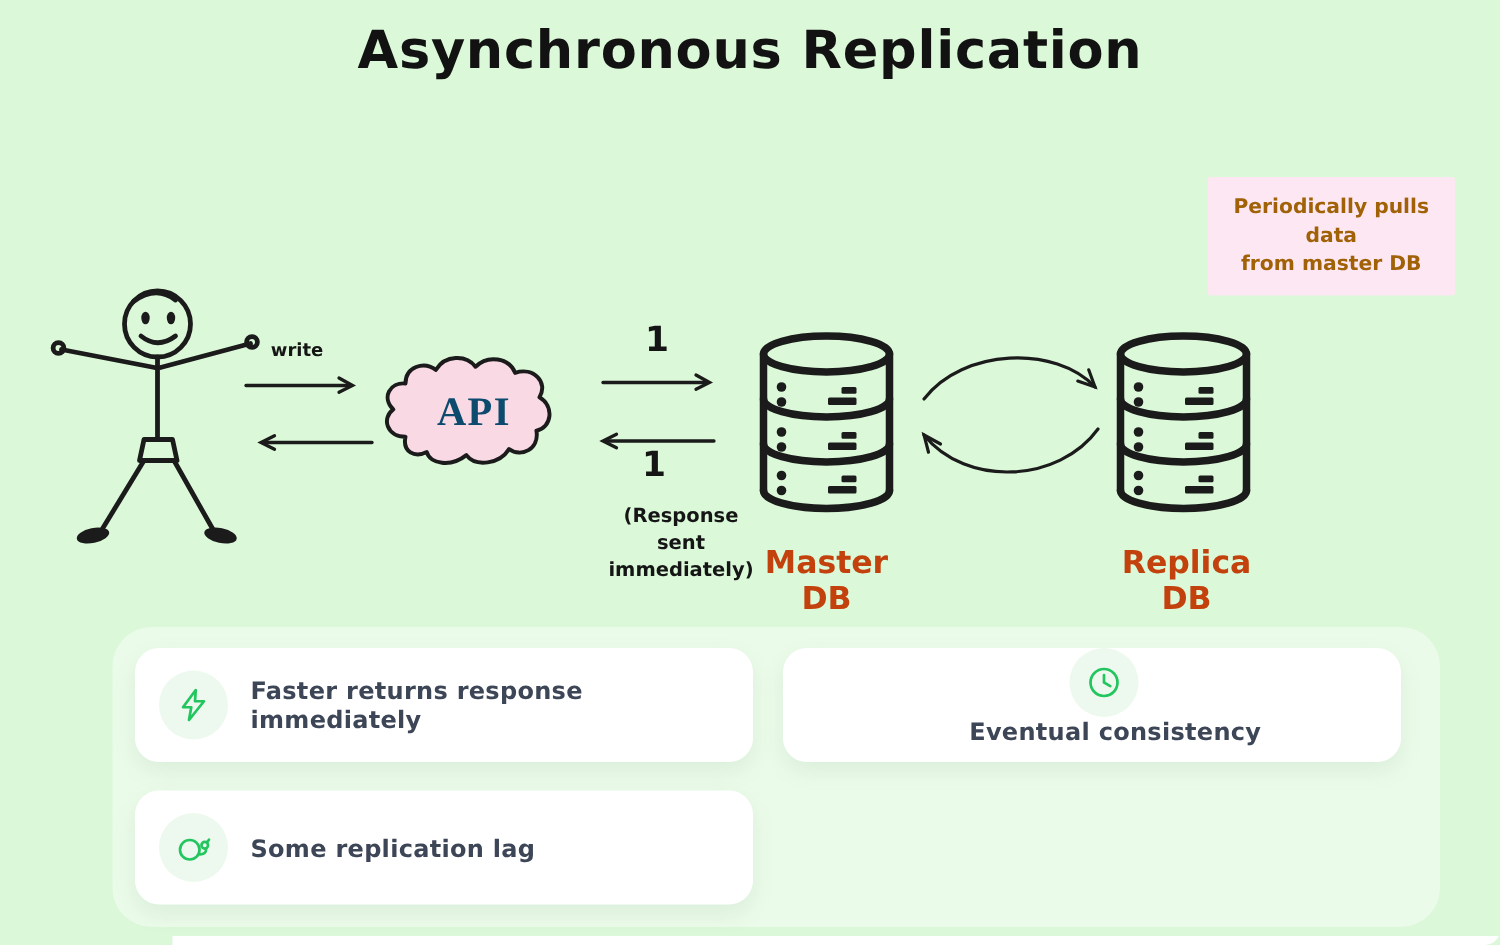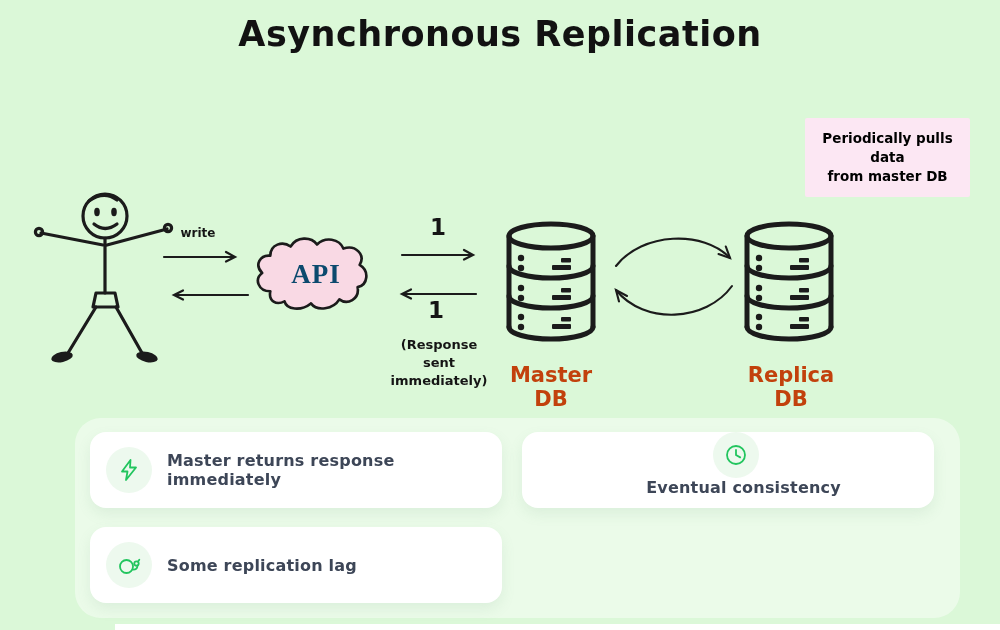--- a/index.html
+++ b/index.html
@@ -1,33 +1,33 @@
 <!DOCTYPE html>
 <html><head>
 <meta charset="utf-8">
 <style>
   html,body{margin:0;padding:0;}
   body{font-family:"DejaVu Sans","Liberation Sans",sans-serif;background:#dbf8d8;}
-  .stage{position:relative;width:1000px;height:630px;background:#dbf8d8;overflow:hidden;}
+  .stage{position:relative;width:1000px;height:630px;background:#dbf8d8;overflow:hidden;border-radius:10px;}
 
   .abs{position:absolute;}
 
   .page-title{left:0;right:0;top:14px;text-align:center;font-size:35px;font-weight:800;
     color:#121212;letter-spacing:.5px;}
 
   .note{left:805px;top:118px;width:165px;height:79px;background:#fce7f3;border-radius:2px;
     display:flex;flex-direction:column;align-items:center;justify-content:center;
-    font-size:13.5px;font-weight:700;color:#000000;line-height:19px;text-align:center;}
+    font-size:13.5px;font-weight:700;color:#a16207;line-height:19px;text-align:center;}
 
   .hand-label{font-weight:700;color:#151515;text-align:center;}
   .write-label{left:165px;top:226px;width:66px;font-size:12px;text-align:center;}
   .step-label{font-size:23px;}
   .step-1{left:400px;top:214px;width:76px;}
   .step-2{left:398px;top:297px;width:76px;}
-  .resp-note{left:383px;top:336px;width:112px;font-size:13px;line-height:18px;}
+  .resp-note{left:398px;top:336px;width:112px;font-size:13px;line-height:18px;}
 
   .db-label{font-size:21px;font-weight:800;color:#c2410c;text-align:center;}
   .master-label{left:492px;top:363px;width:118px;}
   .replica-label{left:730px;top:363px;width:122px;}
 
   .cloud-wrap{left:250px;top:228px;width:132px;height:97px;}
   .cloud-wrap svg{position:absolute;inset:0;}
   .cloud-text{position:absolute;inset:0;display:flex;align-items:center;justify-content:center;
     font-family:Liberation Serif, serif;font-size:27px;font-weight:800;
     color:#0c4a6e;letter-spacing:1px;padding-bottom:4px;}
@@ -186,21 +186,21 @@
   <div class="abs db-label replica-label">Replica DB</div>
 
   <div class="abs panel"></div>
 
   <div class="abs card card-1">
     <span class="icon-circle">
       <svg width="24" height="24" viewBox="0 0 24 24">
         <path d="M13.5 2 L5 13.5 H10.5 L9 22 L19 9.5 H13 L13.5 2 Z" fill="none" stroke="#22c55e" stroke-width="1.8" stroke-linejoin="round"></path>
       </svg>
     </span>
-    <span class="card-label">Master returns response immediately</span>
+    <span class="card-label">Faster returns response immediately</span>
   </div>
 
   <div class="abs card card-2">
     <span class="icon-circle">
       <svg width="24" height="24" viewBox="0 0 24 24">
         <g fill="none" stroke="#22c55e" stroke-width="1.8" stroke-linecap="round">
           <circle cx="12" cy="12" r="9"></circle>
           <path d="M12 7 V12 L16.2 14.4"></path>
         </g>
       </svg>

